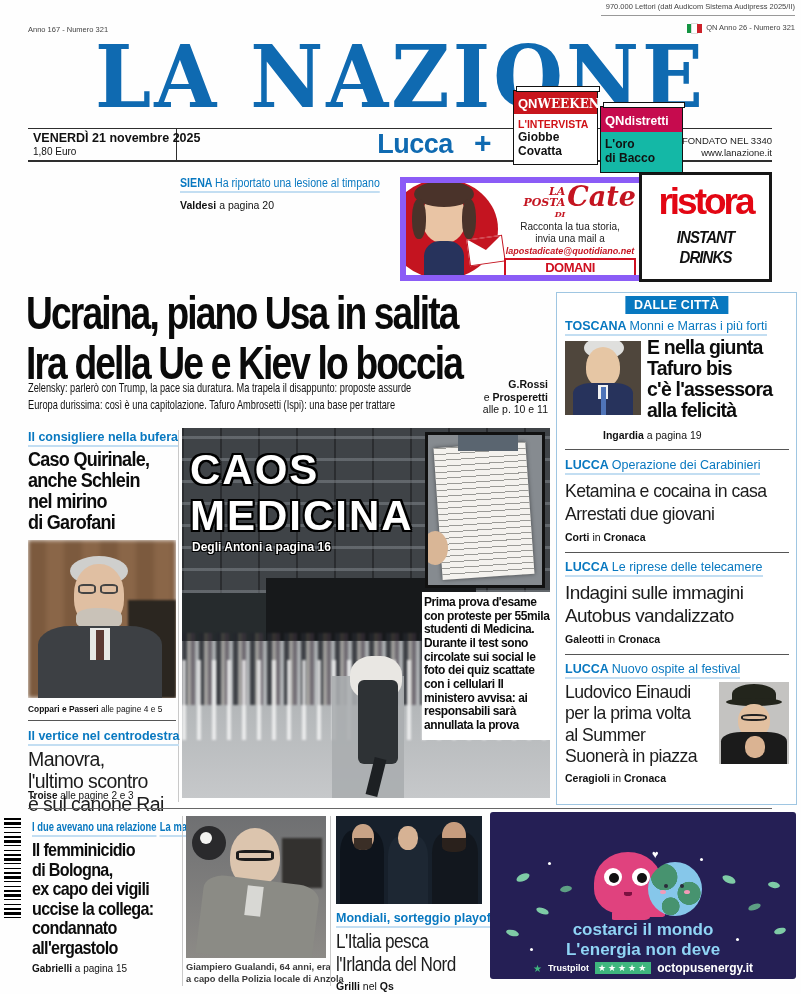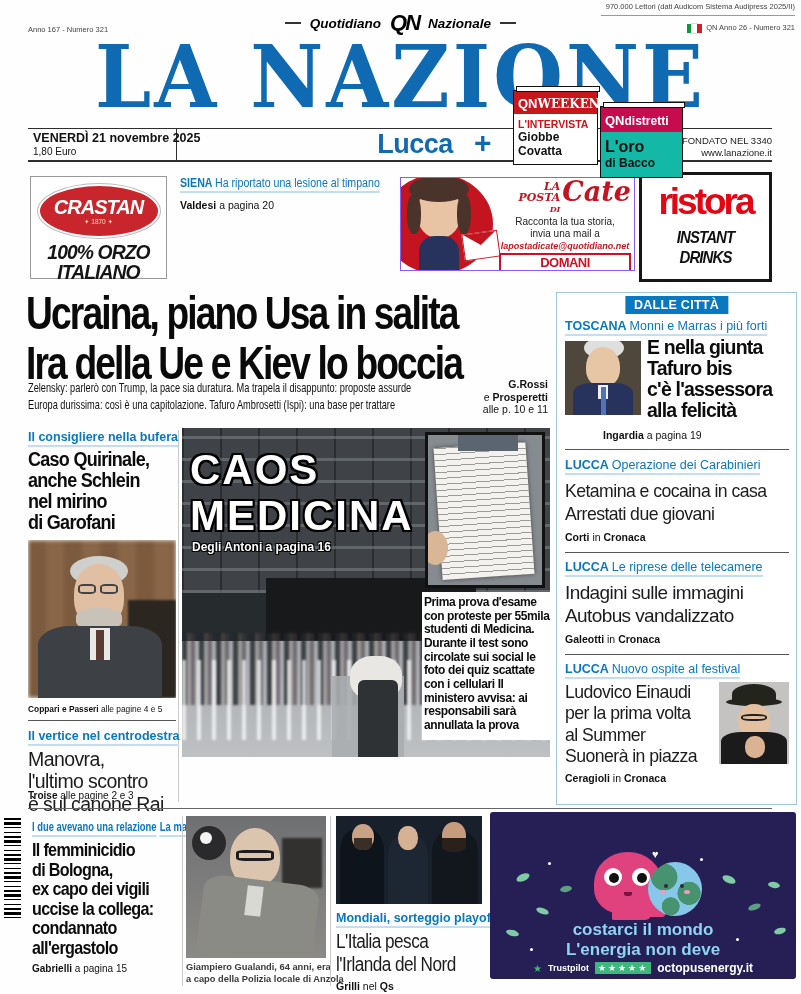--- a/index.html
+++ b/index.html
@@ -35,27 +35,20 @@
   .flag span{display:inline-block;width:5px;height:9px;vertical-align:middle;}
 </style>
 </head>
 <body>
 
 <div class="page">
 
   <div class="abs" style="right:6px;top:2px;font-size:7.5px;color:#444;">970.000 Lettori  (dati Audicom Sistema Audipress 2025/II)</div>
   <div class="abs thinrule" style="left:601px;top:15px;width:194px;height:1px;"></div>
 
-  <div class="abs" style="left:0;right:0;top:10px;display:flex;justify-content:center;align-items:center;gap:9px;">
-    <span style="display:inline-block;width:16px;height:2px;background:#333;"></span>
-    <span style="font-style:italic;font-weight:bold;font-size:13.5px;color:#000;">Quotidiano</span>
-    <span style="font-style:italic;font-weight:bold;font-size:22px;letter-spacing:-2px;color:#000;">QN</span>
-    <span style="font-style:italic;font-weight:bold;font-size:13.5px;color:#000;">Nazionale</span>
-    <span style="display:inline-block;width:16px;height:2px;background:#333;"></span>
-  </div>
 
   <div class="abs" style="left:28px;top:25px;font-size:7.5px;color:#444;">Anno 167 - Numero 321</div>
 
   <div class="abs" style="right:6px;top:23px;font-size:7.5px;color:#444;display:flex;align-items:center;gap:4px;">
     <span class="flag"><span style="background:#149442;"></span><span style="background:#fff;outline:1px solid #ddd;"></span><span style="background:#cd212a;"></span></span>
     <span>QN Anno 26 - Numero 321</span>
   </div>
 
   <div class="abs serif" style="left:0;right:0;top:34px;text-align:center;font-weight:bold;font-size:80px;line-height:1;
        color:#0f6ab1;letter-spacing:3px;transform:scaleY(1.08);transform-origin:top;">LA NAZIONE</div>
@@ -88,47 +81,37 @@
       <div style="font-weight:bold;font-size:12px;line-height:1.2;">Covatta</div>
     </div>
   </div>
 
   <div class="abs" style="left:600px;top:106px;width:81px;background:#14b8a6;border:1.5px solid #111;z-index:5;">
     <div class="abs" style="left:2px;right:-3px;top:-5px;height:4px;background:#fff;border:1px solid #111;"></div>
     <div style="background:#c60b4e;color:#fff;padding:4px 4px 3px;">
       <span style="font-weight:bold;font-size:13px;">QN</span><span style="font-weight:bold;font-size:12px;">distretti</span>
     </div>
     <div style="padding:5px 4px 6px;">
-      <div style="font-weight:bold;font-size:16px;line-height:1.2;">L'oro</div>
+      <div style="font-weight:bold;font-size:12px;line-height:1.2;">L'oro</div>
       <div style="font-weight:bold;font-size:12px;line-height:1.2;">di Bacco</div>
     </div>
   </div>
 
-  <div class="abs" style="left:30px;top:176px;width:137px;height:103px;border:1px solid #999;background:#fff;text-align:center;padding-top:7px;box-sizing:border-box;">
-    <div style="margin:0 auto;width:118px;height:50px;background:#c8252c;border-radius:50%;border:2px solid #fff;box-shadow:0 0 0 1px #bbb;display:flex;flex-direction:column;justify-content:center;">
-      <div style="color:#fff;font-style:italic;font-weight:bold;font-size:20px;letter-spacing:-1px;">CRASTAN</div>
-      <div style="color:#f3e3b3;font-size:6.5px;margin-top:-1px;">✦ 1870 ✦</div>
-    </div>
-    <div style="margin-top:4px;font-style:italic;font-weight:bold;font-size:21px;letter-spacing:-1px;line-height:0.95;color:#151515;transform:scaleX(0.92);">
-      <div>100% ORZO</div>
-      <div>ITALIANO</div>
-    </div>
-  </div>
 
   <div class="abs" style="left:180px;top:173px;width:214px;">
     <div class="kick sx85">
       <span>SIENA</span>
       <span class="rest">Ha riportato una lesione al timpano</span>
     </div>
     <div class="byl" style="margin-top:6px;">
       <b>Valdesi</b> <span>a pagina 20</span>
     </div>
   </div>
 
-  <div class="abs" style="left:400px;top:177px;width:233px;height:92px;border:1px solid #8b5cf6;background:#fff;overflow:hidden;">
+  <div class="abs" style="left:400px;top:177px;width:233px;height:92px;border:6px solid #8b5cf6;background:#fff;overflow:hidden;">
     <div class="abs" style="left:-18px;top:-4px;width:110px;height:100px;border-radius:50%;background:#c41420;overflow:hidden;">
       <div class="abs" style="left:34px;top:12px;width:44px;height:52px;border-radius:50% 50% 46% 46%;background:#e9c4a4;"></div>
       <div class="abs" style="left:26px;top:2px;width:60px;height:26px;border-radius:50%;background:#4a332a;"></div>
       <div class="abs" style="left:24px;top:20px;width:14px;height:40px;border-radius:45%;background:#4a332a;"></div>
       <div class="abs" style="left:74px;top:20px;width:14px;height:40px;border-radius:45%;background:#4a332a;"></div>
       <div class="abs" style="left:36px;top:62px;width:40px;height:38px;background:#27335c;border-radius:40% 40% 0 0;"></div>
     </div>
     <div class="abs" style="left:62px;top:54px;width:34px;height:25px;background:#fff;border:1.5px solid #c41420;transform:rotate(-8deg);">
       <div style="width:0;height:0;border-left:16px solid transparent;border-right:16px solid transparent;border-top:12px solid #c41420;margin:0 auto;"></div>
     </div>
@@ -273,21 +256,21 @@
   <div class="abs kick" style="left:28px;top:729px;font-size:12.5px;">Il vertice nel centrodestra</div>
   <div class="abs hl" style="left:28px;top:748px;font-size:19.5px;line-height:1.15;white-space:nowrap;">
     <div>Manovra,</div>
     <div>l'ultimo scontro</div>
     <div>è sul canone Rai</div>
   </div>
   <div class="abs byl" style="left:28px;top:790px;font-size:10px;">
     <b>Troise</b> <span>alle pagine 2 e 3</span>
   </div>
 
-  <div class="abs" style="left:182px;top:428px;width:368px;height:329px;background:#9b9ea1;overflow:hidden;">
+  <div class="abs" style="left:182px;top:428px;width:368px;height:370px;background:#9b9ea1;overflow:hidden;">
     <div class="abs" style="left:0;top:0;right:0;height:165px;background:#3f4347;
          background-image:repeating-linear-gradient(0deg,rgba(140,146,152,0.45) 0 3px,transparent 3px 22px),repeating-linear-gradient(90deg,rgba(18,18,20,0.45) 0 2px,transparent 2px 38px);"></div>
     <div class="abs" style="left:0;top:165px;right:0;height:48px;background:#262b2d;"></div>
     <div class="abs" style="left:84px;top:150px;width:210px;height:62px;background:#17191b;"></div>
     <div class="abs" style="left:0;top:213px;right:0;height:157px;background:linear-gradient(180deg,#a7abad,#c6c8ca);"></div>
     <div class="abs" style="left:0;top:205px;right:0;height:72px;filter:blur(1.3px);
          background:repeating-linear-gradient(90deg,rgba(35,38,44,0.8) 0 5px,rgba(125,112,100,0.3) 5px 9px,rgba(66,54,66,0.55) 9px 13px,transparent 13px 17px);"></div>
     <div class="abs" style="left:0;top:232px;right:0;height:80px;filter:blur(1px);opacity:0.8;
          background:repeating-linear-gradient(90deg,rgba(252,252,252,0.9) 0 4px,transparent 4px 15px);"></div>
     <div class="abs" style="left:150px;top:248px;width:72px;height:122px;background:rgba(170,173,175,0.9);"></div>

